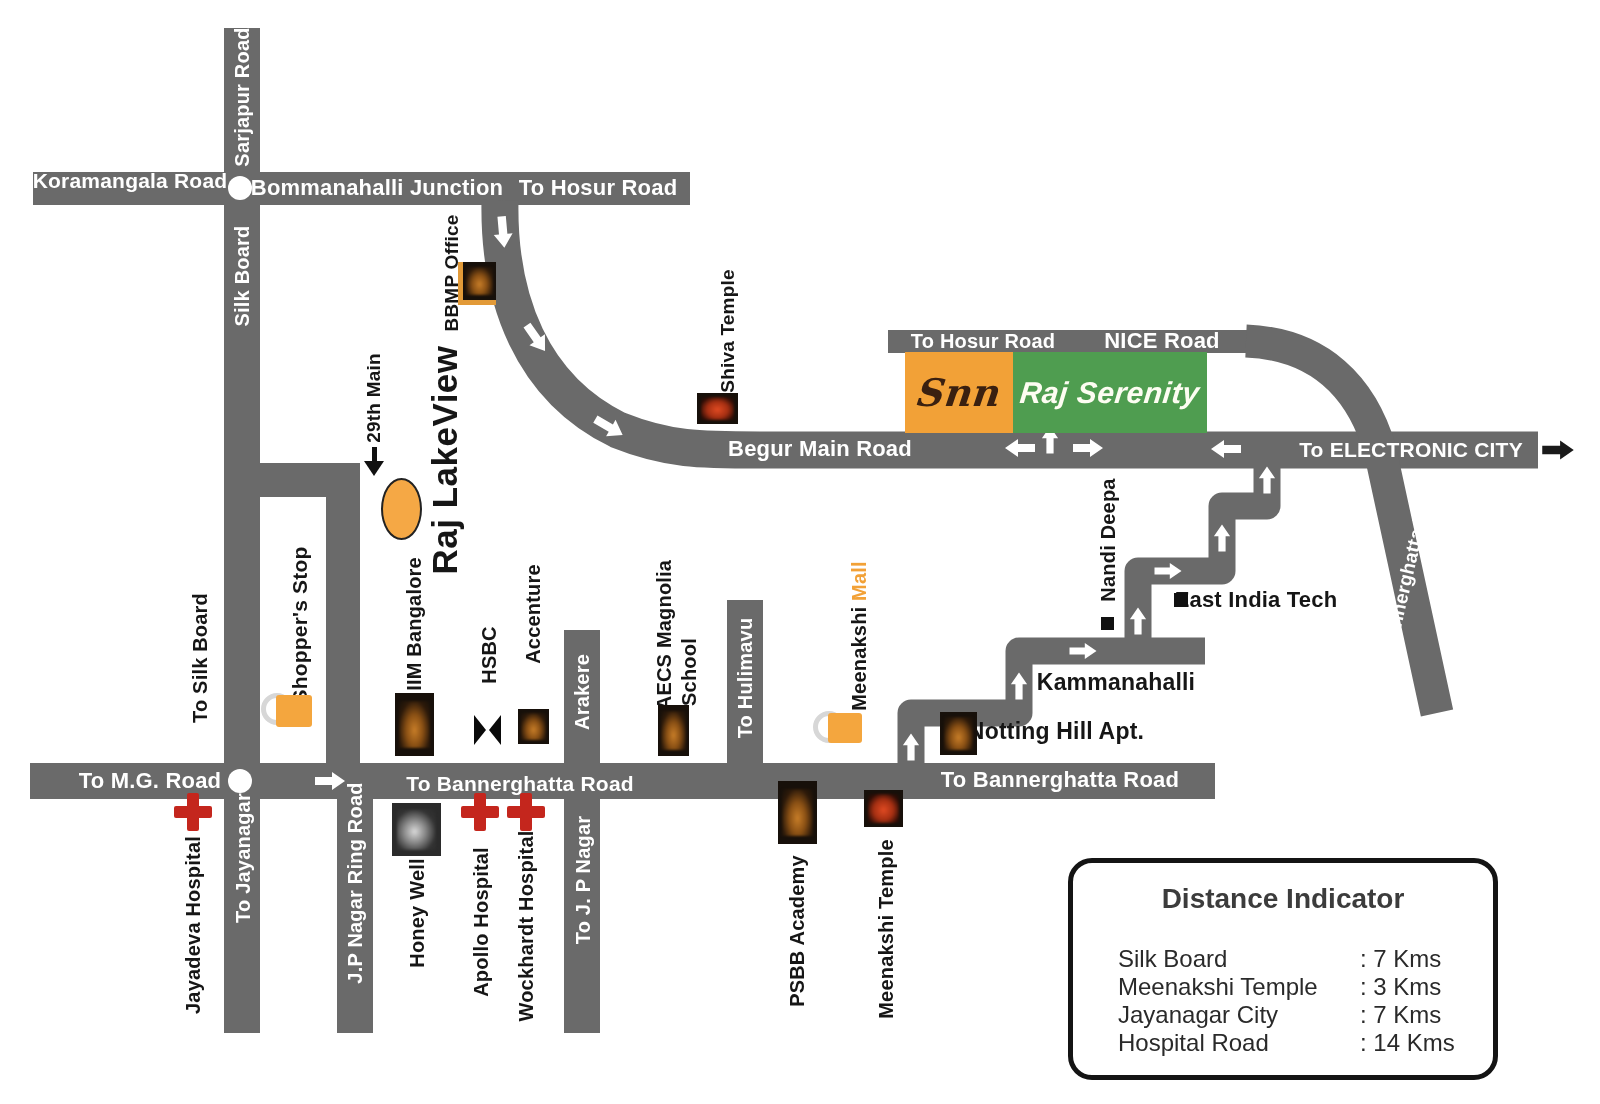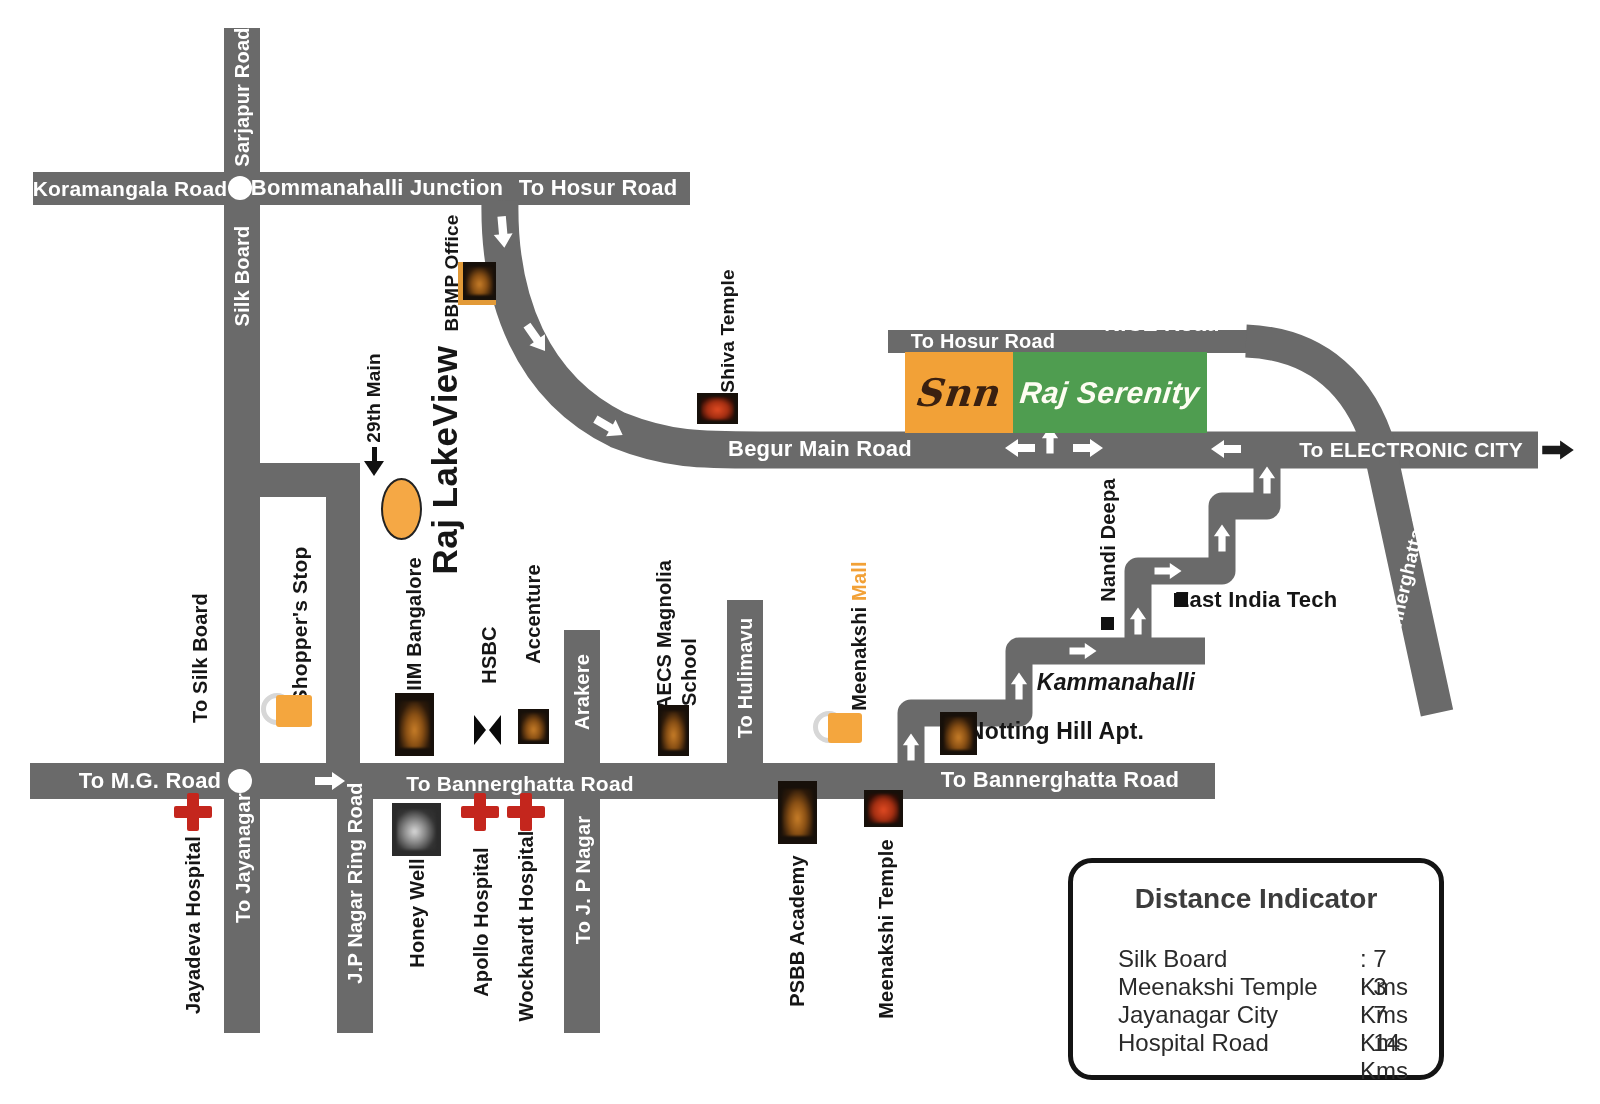--- a/index.html
+++ b/index.html
@@ -52,21 +52,21 @@
   .cross .h{position:absolute; top:13px; left:0; height:12px; width:38px; background:#c4261d; border-radius:2px;}
   
   .sq{position:absolute; background:#111;}
   #lake-ellipse{position:absolute; left:381px; top:478px; width:37px; height:58px;
     background:#f5a845; border:2px solid #222; border-radius:50%;}
   #main29-arrow{position:absolute;}
   #main29-arrow .stem{position:absolute; left:8px; top:0; width:5px; height:15px; background:#111;}
   #main29-arrow .head{position:absolute; left:0; top:14px; width:0; height:0;
     border-left:10px solid transparent; border-right:10px solid transparent; border-top:15px solid #111;}
   
-  #distbox{position:absolute; left:1068px; top:858px; width:376px; height:222px;
+  #distbox{position:absolute; left:1068px; top:858px; width:430px; height:222px;
     background:#fff; border:5px solid #141414; border-radius:24px; box-sizing:border-box;}
   #distbox .title{position:absolute; left:0; right:0; top:20px; text-align:center;
     font-weight:bold; font-size:28px; color:#3c3c3c;}
   #distbox .row{position:absolute; left:0; right:0; height:26px; font-size:24px; color:#2a2a2a;}
   #distbox .row .place{position:absolute; left:45px;}
   #distbox .row .dist{position:absolute; left:287px;}
   .mall-orange{color:#f2a137;}
 </style>
 </head>
 <body>
@@ -115,54 +115,54 @@
     <use href="#arw" fill="#1a1a1a" transform="translate(1558,450) scale(1.05)"></use>
   </svg>
 
   <div class="box" id="snn-box">
     <span class="brand">Snn</span>
   </div>
   <div class="box" id="serenity-box">
     <span class="pname">Raj Serenity</span>
   </div>
 
-  <div class="hlabel wl f21" style="left:130px;top:188px;">Koramangala Road</div>
+  <div class="hlabel wl f21" style="left:130px;top:180px;">Koramangala Road</div>
   <div class="hlabel wl f22" style="left:377px;top:188px;">Bommanahalli Junction</div>
   <div class="hlabel wl f22" style="left:598px;top:188px;">To Hosur Road</div>
   <div class="vlabel wl f20" style="left:242px;top:97px;">Sarjapur Road</div>
   <div class="vlabel wl f20" style="left:242px;top:276px;">Silk Board</div>
   <div class="vlabel wl f20" style="left:243px;top:858px;">To Jayanagar</div>
   <div class="vlabel wl f20" style="left:355px;top:883px;">J.P Nagar Ring Road</div>
   <div class="vlabel wl f20" style="left:583px;top:880px;">To J. P Nagar</div>
   <div class="vlabel wl f20" style="left:582px;top:692px;">Arakere</div>
   <div class="vlabel wl f20" style="left:745px;top:678px;">To Hulimavu</div>
   <div class="hlabel wl f22" style="left:150px;top:781px;">To M.G. Road</div>
   <div class="hlabel wl f21" style="left:520px;top:783px;">To Bannerghatta Road</div>
   <div class="hlabel wl f22" style="left:1060px;top:780px;">To Bannerghatta Road</div>
   <div class="hlabel wl f22" style="left:820px;top:449px;">Begur Main Road</div>
   <div class="hlabel wl f21" style="left:1411px;top:449px;">To ELECTRONIC CITY</div>
   <div class="hlabel wl f20" style="left:983px;top:341px;">To Hosur Road</div>
-  <div class="hlabel wl f22" style="left:1162px;top:324px;">NICE Road</div>
+  <div class="hlabel wl f22" style="left:1162px;top:341px;">NICE Road</div>
   <div class="dlabel wl f19" style="left:1406px;top:577px;">To Bannerghatta Road</div>
 
   <div class="vlabel bl f19" style="left:451px;top:273px;">BBMP Office</div>
   <div class="vlabel bl f19" style="left:727px;top:331px;">Shiva Temple</div>
   <div class="vlabel bl f19" style="left:373px;top:398px;">29th Main</div>
   <div class="vlabel bl big" style="left:444px;top:460px;">Raj LakeView</div>
   <div class="vlabel bl f20" style="left:200px;top:658px;">To Silk Board</div>
   <div class="vlabel bl f21" style="left:299px;top:625px;">Shopper's Stop</div>
   <div class="vlabel bl f20" style="left:414px;top:624px;">IIM Bangalore</div>
   <div class="vlabel bl f20" style="left:489px;top:655px;">HSBC</div>
   <div class="vlabel bl f20" style="left:533px;top:614px;">Accenture</div>
   <div class="vlabel bl f20" style="left:664px;top:635px;">AECS Magnolia</div>
   <div class="vlabel bl f20" style="left:689px;top:672px;">School</div>
   <div class="vlabel f20" style="left:859px;top:636px;"><span class="bl">Meenakshi </span><span class="mall-orange">Mall</span></div>
   <div class="vlabel bl f20" style="left:1108px;top:540px;">Nandi Deepa</div>
   <div class="hlabel bl f22" style="left:1256px;top:600px;">East India Tech</div>
-  <div class="hlabel bl f23" style="left:1116px;top:682px;font-style:italic;">Kammanahalli</div>
+  <div class="hlabel bl f23" style="left:1116px;top:682px;">Kammanahalli</div>
   <div class="hlabel bl f23" style="left:1056px;top:731px;">Notting Hill Apt.</div>
   <div class="vlabel bl f20" style="left:193px;top:925px;">Jayadeva Hospital</div>
   <div class="vlabel bl f20" style="left:417px;top:913px;">Honey Well</div>
   <div class="vlabel bl f20" style="left:481px;top:922px;">Apollo Hospital</div>
   <div class="vlabel bl f20" style="left:526px;top:926px;">Wockhardt Hospital</div>
   <div class="vlabel bl f20" style="left:797px;top:931px;">PSBB Academy</div>
   <div class="vlabel bl f20" style="left:886px;top:929px;">Meenakshi Temple</div>
 
   <div class="photo" id="bbmp-icon" style="left:458px;top:262px;width:33px;height:38px;">
       <div class="sm"></div>

